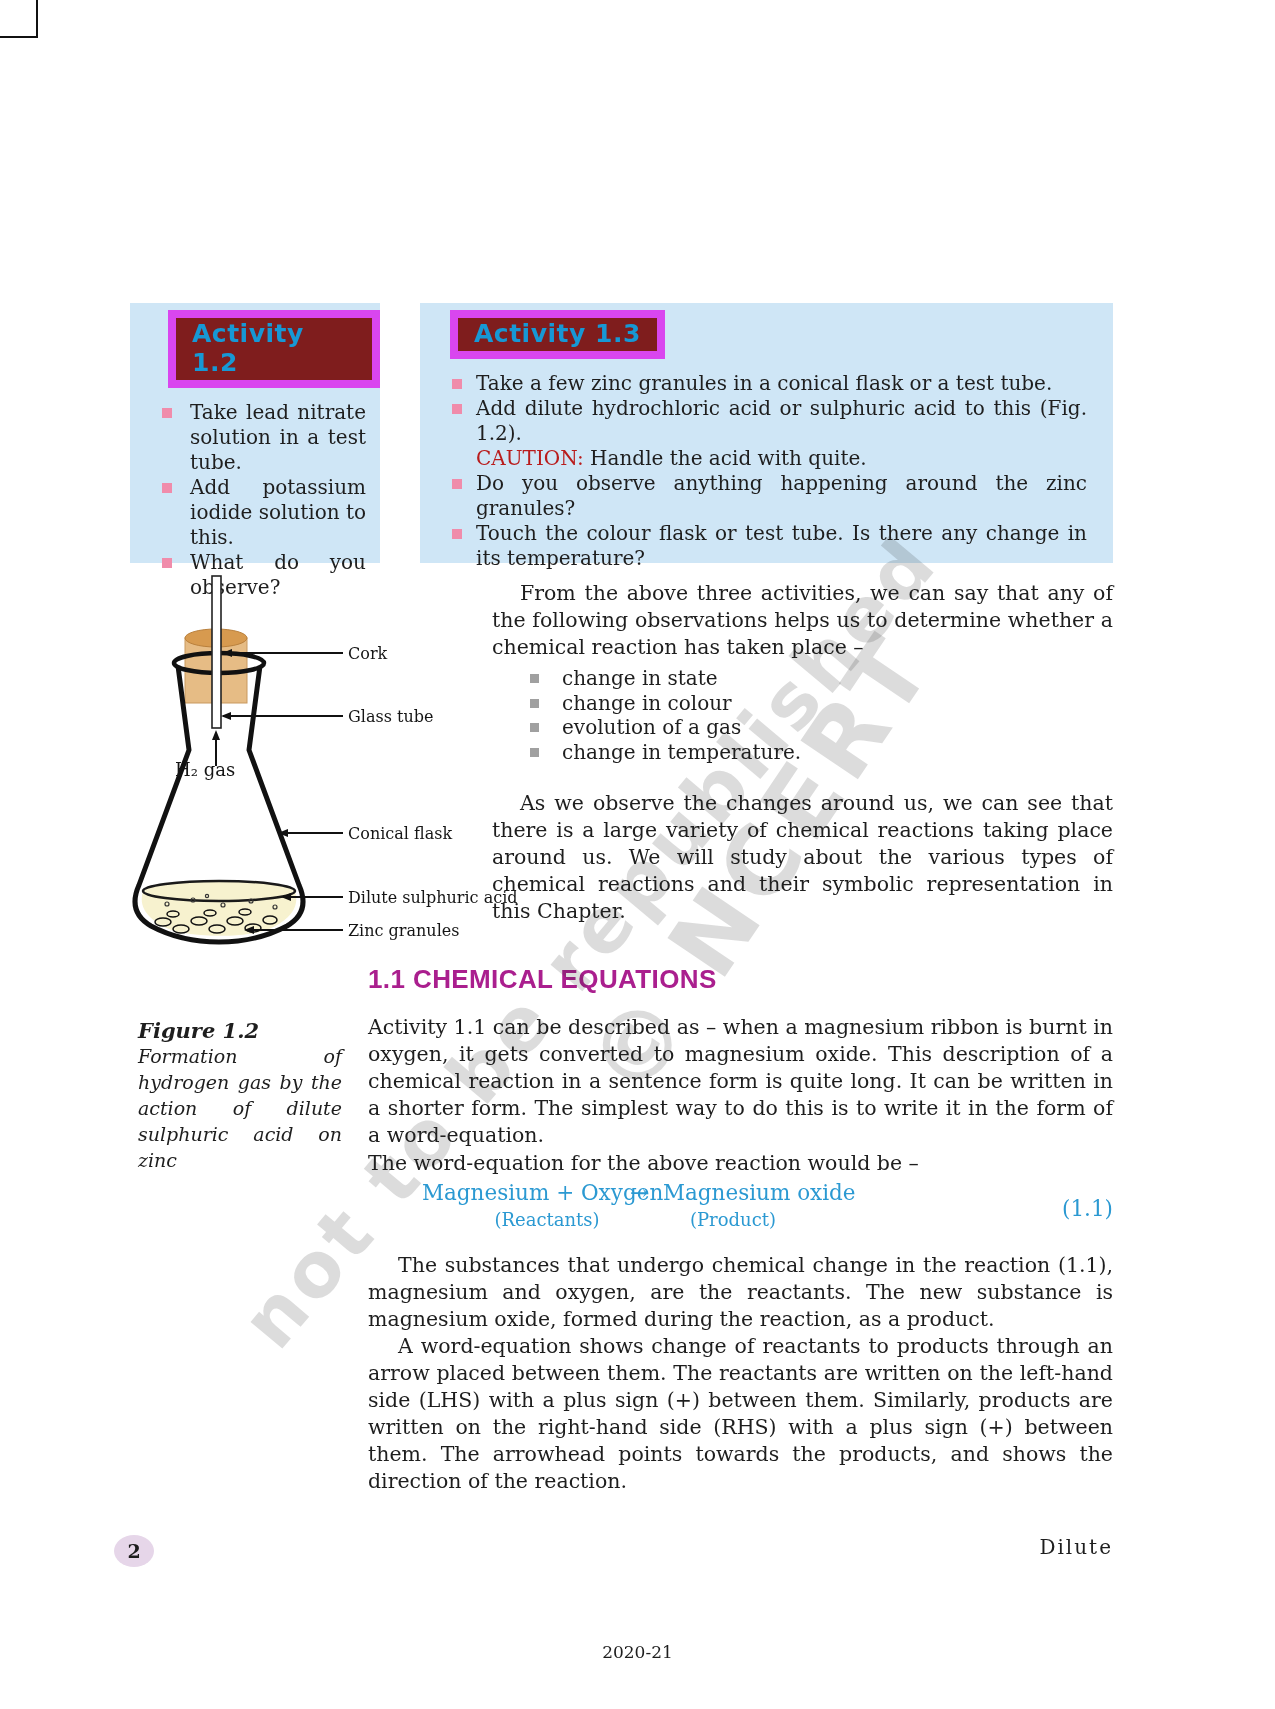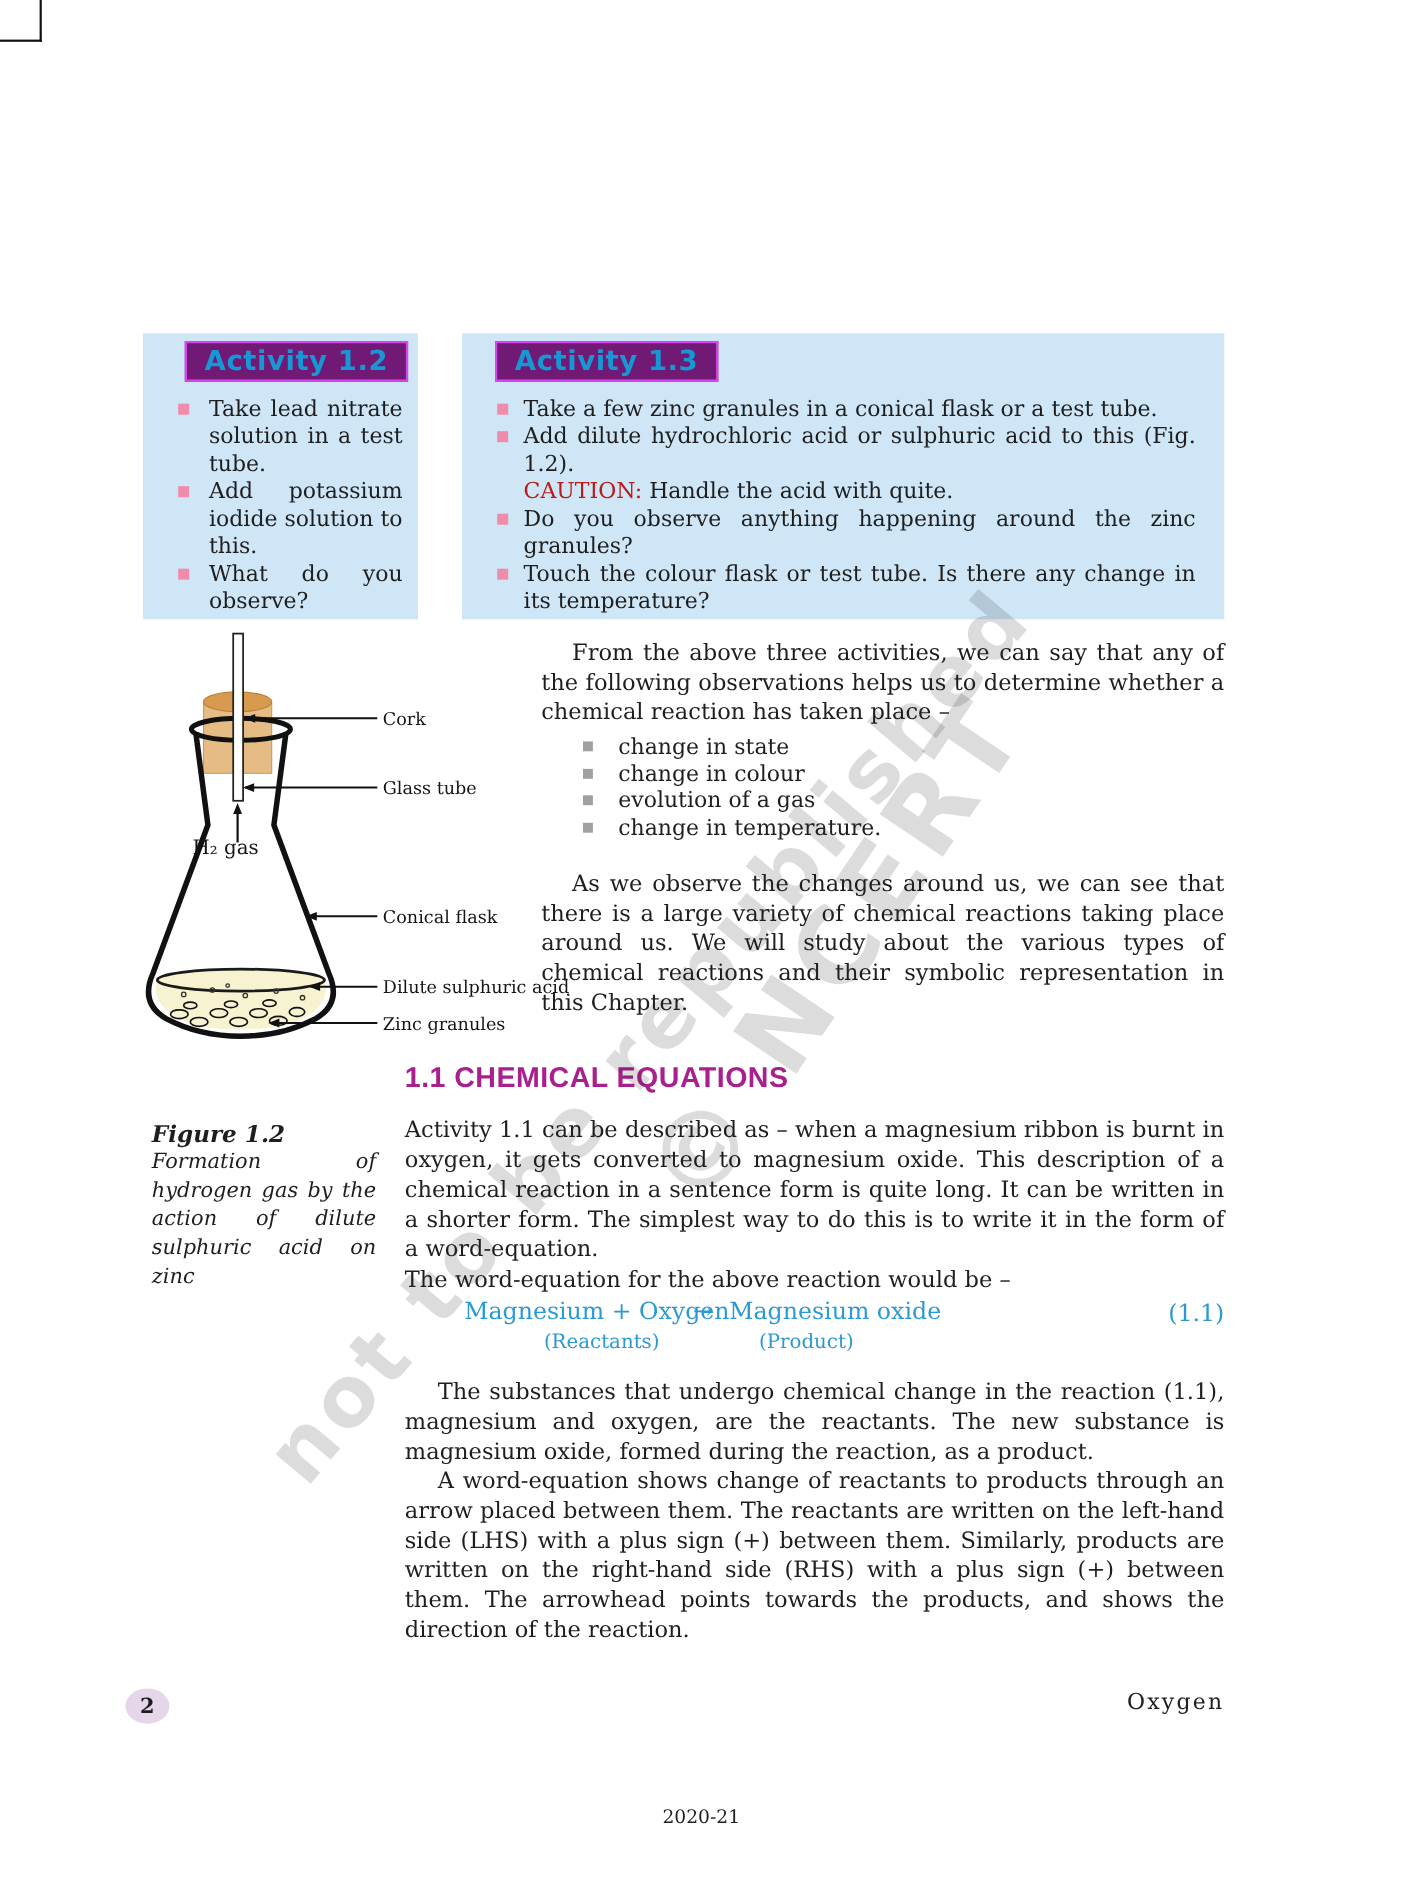--- a/index.html
+++ b/index.html
@@ -12,21 +12,21 @@
 
   
   .mark-v { position:absolute; left:36px; top:0; width:2px; height:38px; background:#111; }
   .mark-h { position:absolute; left:0; top:36px; width:38px; height:2px; background:#111; }
 
   
   .abox { position:absolute; top:303px; height:260px; background:#cfe6f6; }
   #box12 { left:130px; width:250px; }
   #box13 { left:420px; width:693px; }
   .ahead {
-    display:inline-block; margin:7px 0 0 38px; background:#701a75; border:2px solid #d946ef;
+    display:inline-block; margin:7px 0 0 38px; background:#7f1d1d; border:8px solid #d946ef;
     padding:1px 16px 3px 16px; font-family:"DejaVu Sans", sans-serif; font-weight:bold;
     font-size:25px; color:#1798d5; letter-spacing:0.5px;
   }
   #box13 .ahead { margin-left:30px; }
   .alist { margin:12px 14px 0 32px; padding:0; list-style:none;
            font-size:20px; line-height:25px; text-align:justify; }
   #box13 .alist { margin:12px 26px 0 32px; }
   .alist li { position:relative; padding-left:28px; margin:0; }
   #box13 .alist li { padding-left:24px; }
   .sq { position:absolute; left:0; top:8px; width:10px; height:10px; background:#f08cab; }
@@ -51,21 +51,21 @@
   #para1 { left:368px; top:1014px; width:745px; }
   #para2 { left:368px; top:1150px; width:745px; }
   #para3 { left:368px; top:1252px; width:745px; }
   #para4 { left:368px; top:1333px; width:745px; }
 
   
   .eq { position:absolute; left:368px; top:1180px; width:745px; height:62px; color:#2b99d2; font-size:21.5px; }
   .eq .lhs { position:absolute; left:54px;  top:0; }
   .eq .arr { position:absolute; left:262px; top:0; }
   .eq .rhs { position:absolute; left:295px; top:0; }
-  .eq .num { position:absolute; right:0;    top:2px; }
+  .eq .num { position:absolute; right:0;    top:16px; }
   .eq .sub { position:absolute; top:29px; width:200px; text-align:center; font-size:18px; }
   .eq .sub-l { left:79px; }
   .eq .sub-r { left:265px; }
 
   
   .badge { position:absolute; left:114px; top:1535px; width:40px; height:32px; border-radius:50%;
            background:#e6d6e9; text-align:center; line-height:32px; font-weight:bold; font-size:19px; color:#1c1c1c; }
   .journal { position:absolute; right:162px; top:1535px; font-size:20px; letter-spacing:2px; }
   .yearline { position:absolute; left:0; top:1642px; width:1275px; text-align:center; font-size:17px; }
 
@@ -237,19 +237,19 @@
     <span class="rhs">Magnesium oxide</span>
     <span class="num">(1.1)</span>
     <span class="sub sub-l">(Reactants)</span>
     <span class="sub sub-r">(Product)</span>
   </div>
 
   <div class="para ind" id="para3">The substances that undergo chemical change in the reaction (1.1), magnesium and oxygen, are the reactants. The new substance is magnesium oxide, formed during the reaction, as a product.</div>
   <div class="para ind" id="para4">A word-equation shows change of reactants to products through an arrow placed between them. The reactants are written on the left-hand side (LHS) with a plus sign (+) between them. Similarly, products are written on the right-hand side (RHS) with a plus sign (+) between them. The arrowhead points towards the products, and shows the direction of the reaction.</div>
 
   <div class="badge">2</div>
-  <div class="journal">Oxygen</div>
+  <div class="journal">Dilute</div>
   <div class="yearline">2020-21</div>
 
   <div class="wm" id="wm1">© NCERT</div>
   <div class="wm" id="wm2">not to be republished</div>
 
 </div>
 
 </body></html>

